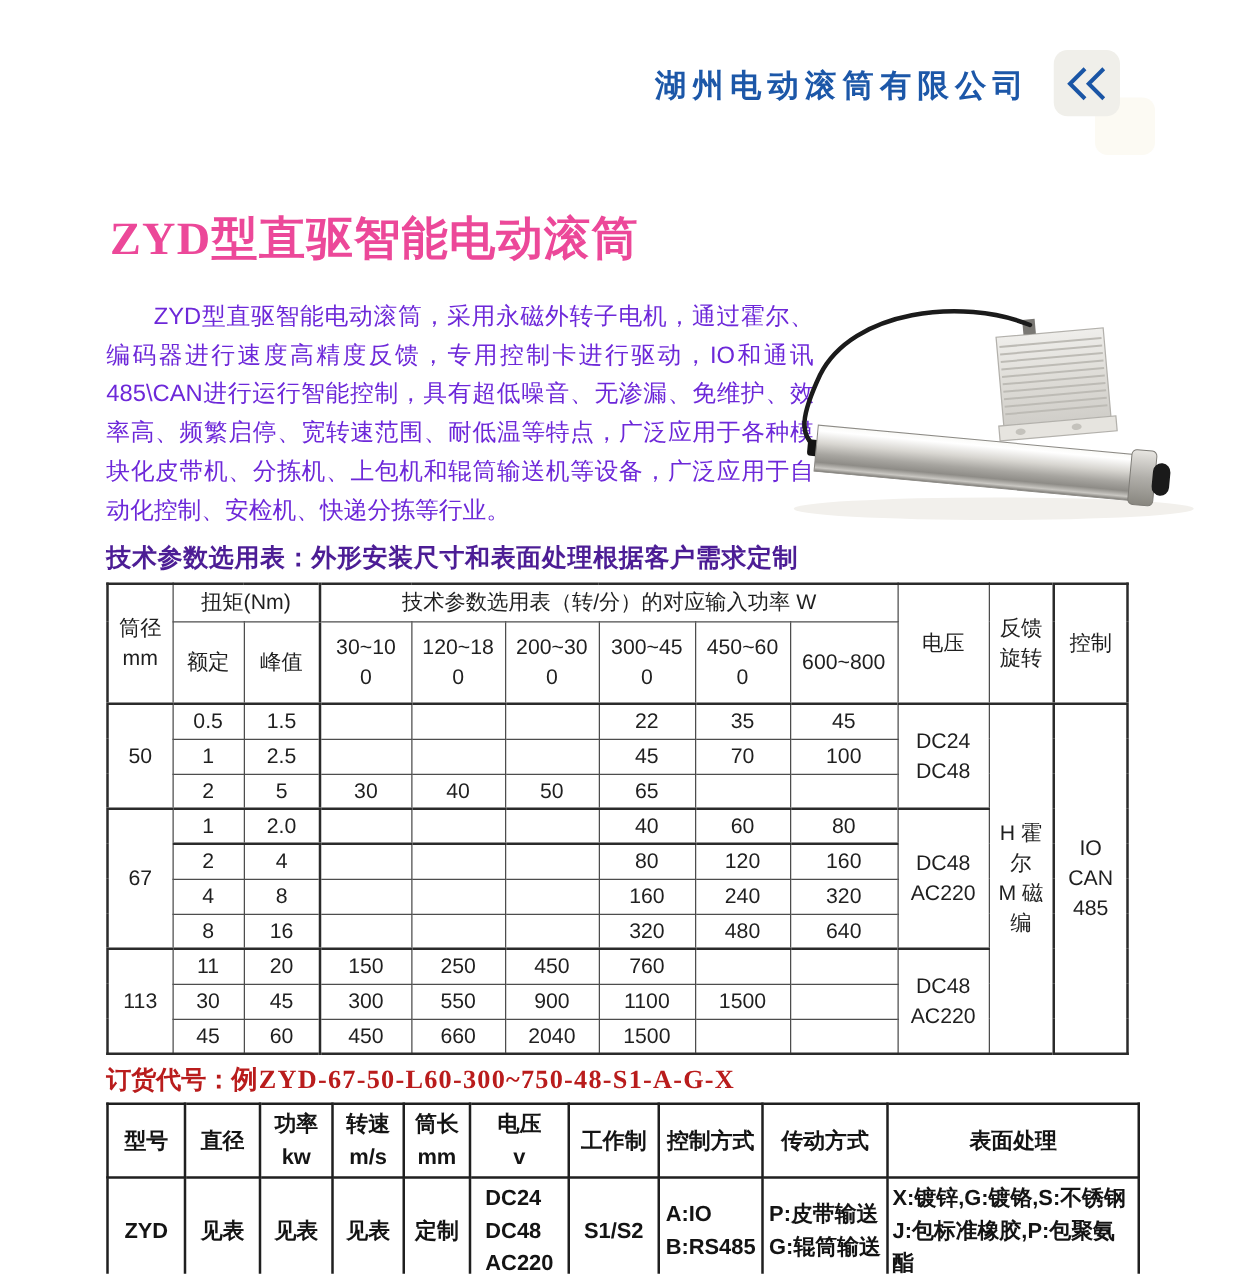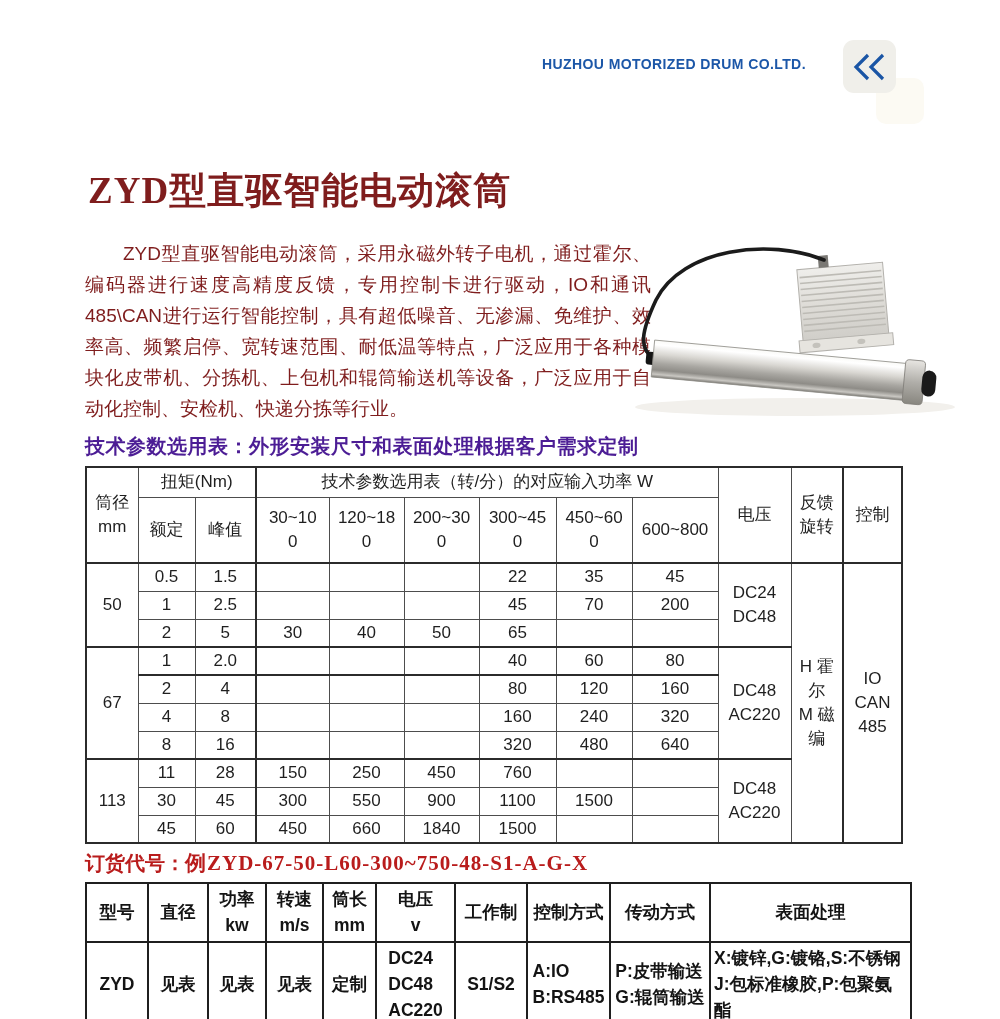--- a/index.html
+++ b/index.html
@@ -11,24 +11,24 @@
 
   
   .company { position:absolute; top:52px; left:518px; width:312px; text-align:center; color:#1c57a8; }
   .company-cn { font-size:25px; font-weight:bold; letter-spacing:5px; white-space:nowrap; }
   .company-en { font-size:14px; font-weight:bold; letter-spacing:0.4px; margin-top:4px; white-space:nowrap; }
   .sq-faint { position:absolute; left:876px; top:78px; width:48px; height:46px; background:#fcfaf3; border-radius:10px; }
   .nav-btn { position:absolute; left:843px; top:40px; width:53px; height:53px; background:#f0efea;
              border-radius:11px; display:flex; align-items:center; justify-content:center; cursor:pointer; }
 
   
-  .page-title { position:absolute; left:88px; top:166px; font-size:37px; font-weight:bold; color:#7f1d1d; letter-spacing:1px; }
+  .page-title { position:absolute; left:88px; top:166px; font-size:37px; font-weight:bold; color:#ec4899; letter-spacing:1px; }
   .page-title .latin { font-family:"Liberation Serif", serif; }
   .intro { position:absolute; left:85px; top:238px; width:566px; font-size:19px; line-height:31px;
-           color:#7f1d1d; text-align:justify; text-indent:2em; }
+           color:#6d28d9; text-align:justify; text-indent:2em; }
 
   .photo { position:absolute; left:610px; top:242px; }
 
   
   .tech-heading { position:absolute; left:85px; top:433px; font-size:20px; font-weight:bold; color:#4c1d95; letter-spacing:0.5px; }
   .order-heading { position:absolute; left:85px; top:849px; font-size:20px; font-weight:bold; color:#b91c1c; }
   .order-heading .code { font-family:"Liberation Serif", serif; font-size:21px; letter-spacing:1px; }
 
   
   .spec-table { position:absolute; left:85px; top:466px; border-collapse:collapse; table-layout:fixed;
@@ -59,21 +59,21 @@
 <div class="sq-faint"></div>
 <div class="nav-btn">
   <span style="display:flex;">
     <svg width="34" height="28" viewBox="0 0 34 28">
       <polyline points="15,2 3,14 15,26" fill="none" stroke="#1a55a5" stroke-width="3.2"></polyline>
       <polyline points="30,2 18,14 30,26" fill="none" stroke="#1a55a5" stroke-width="3.2"></polyline>
     </svg>
   </span>
 </div>
 <div class="company">
-  <div class="company-en">HUZHOU MOTORIZED DRUM CO.LTD.</div>
+  <div class="company-cn">湖州电动滚筒有限公司</div>
 </div>
 
 <h1 class="page-title" style="margin:0;"><span class="latin">ZYD</span><span>型直驱智能电动滚筒</span></h1>
 <p class="intro" style="margin:0;">ZYD型直驱智能电动滚筒，采用永磁外转子电机，通过霍尔、编码器进行速度高精度反馈，专用控制卡进行驱动，IO和通讯485\CAN进行运行智能控制，具有超低噪音、无渗漏、免维护、效率高、频繁启停、宽转速范围、耐低温等特点，广泛应用于各种模块化皮带机、分拣机、上包机和辊筒输送机等设备，广泛应用于自动化控制、安检机、快递分拣等行业。</p>
 
 <div class="photo">
   <svg width="390" height="195" viewBox="0 0 390 195">
     <defs>
       <linearGradient id="metal" x1="0" y1="0" x2="0" y2="1">
         <stop offset="0" stop-color="#fafaf7"></stop>
@@ -193,21 +193,21 @@
 485</td>
       </tr>
       <tr>
         <td>1</td>
         <td>2.5</td>
         <td class="thick-left"></td>
         <td></td>
         <td></td>
         <td>45</td>
         <td>70</td>
-        <td>200</td>
+        <td>100</td>
       </tr>
       <tr class="group-end">
         <td>2</td>
         <td>5</td>
         <td class="thick-left">30</td>
         <td>40</td>
         <td>50</td>
         <td>65</td>
         <td></td>
         <td></td>
@@ -251,21 +251,21 @@
         <td class="thick-left"></td>
         <td></td>
         <td></td>
         <td>320</td>
         <td>480</td>
         <td>640</td>
       </tr>
       <tr>
         <td rowspan="3">113</td>
         <td>11</td>
-        <td>28</td>
+        <td>20</td>
         <td class="thick-left">150</td>
         <td>250</td>
         <td>450</td>
         <td>760</td>
         <td></td>
         <td></td>
         <td rowspan="3">DC48
 AC220</td>
       </tr>
       <tr>
@@ -276,21 +276,21 @@
         <td>900</td>
         <td>1100</td>
         <td>1500</td>
         <td></td>
       </tr>
       <tr>
         <td>45</td>
         <td>60</td>
         <td class="thick-left">450</td>
         <td>660</td>
-        <td>1840</td>
+        <td>2040</td>
         <td>1500</td>
         <td></td>
         <td></td>
       </tr>
     </tbody>
 </table>
 
 <div class="order-heading"><span>订货代号：</span><span class="code">例ZYD-67-50-L60-300~750-48-S1-A-G-X</span></div>
 <table class="order-table">
   <colgroup>

